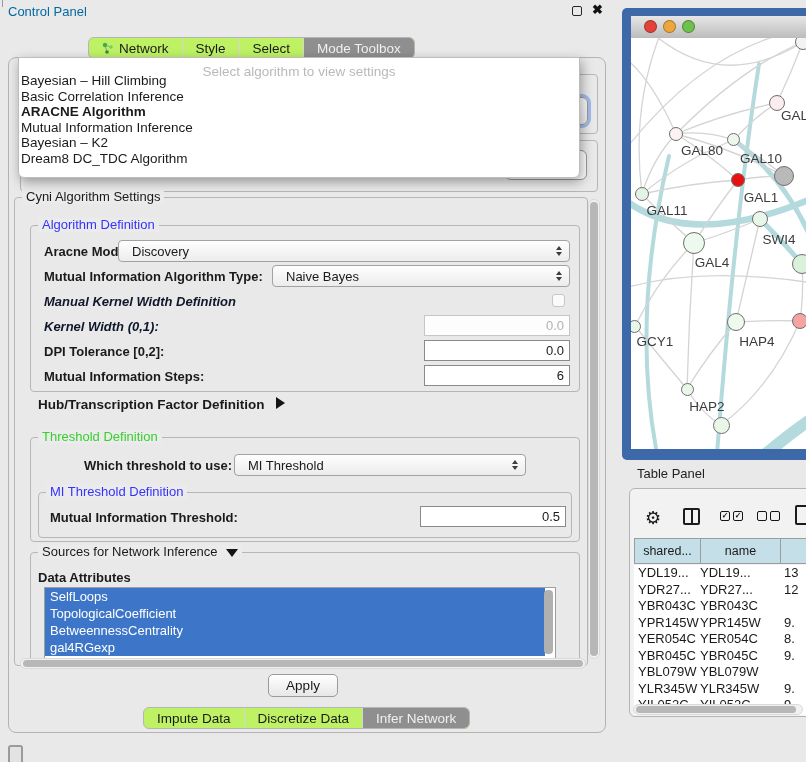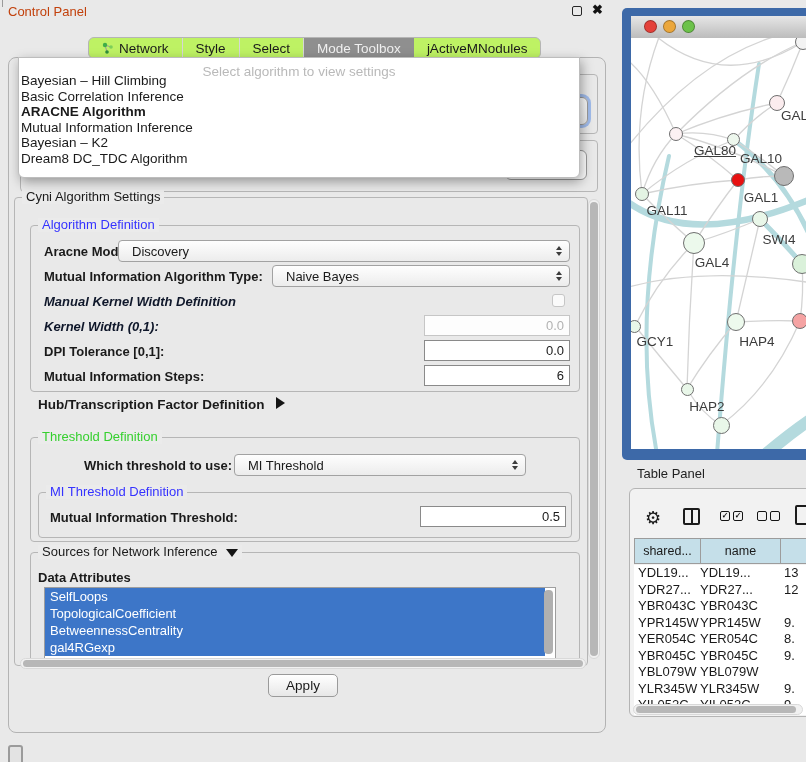--- a/index.html
+++ b/index.html
@@ -49,21 +49,21 @@
   .tc{position:absolute;white-space:nowrap;font-size:13px;line-height:16.5px;}
   .icon-box2{display:inline-block;width:10px;height:10px;border:1.5px solid #141414;border-radius:2px;box-sizing:border-box;
              font-size:8px;line-height:8px;text-align:center;color:#141414;font-weight:bold;}
 </style>
 </head>
 <body>
 
 <div id="app">
 
   <div class="abs" style="left:0;top:8;width:614px;height:23px;">
-    <span class="lbl" style="left:8px;top:4px;font-size:13px;color:#c2410c;">Control Panel</span>
+    <span class="lbl" style="left:8px;top:4px;font-size:13px;color:#0369a1;">Control Panel</span>
     <span class="abs" style="left:572px;top:6px;width:10px;height:10px;border:1.5px solid #262626;border-radius:2px;box-sizing:border-box;"></span>
     <span class="abs" style="left:592px;top:2px;font-size:13px;font-weight:bold;color:#111;">✖</span>
   </div>
   <div class="abs" style="left:2px;top:0;width:1px;height:7px;background:#9a9a9a;"></div>
 
   <div class="abs" style="left:8px;top:57px;width:598px;height:676px;border:1px solid #b3b3b3;border-radius:8px;box-sizing:border-box;"></div>
 
   <div class="tabbar" style="left:88px;top:37px;z-index:6;">
     <div class="tab">
       <svg width="12" height="12" viewBox="0 0 12 12">
@@ -76,23 +76,20 @@
       <span>Network</span>
     </div>
     <div class="tab">
       <span>Style</span>
     </div>
     <div class="tab">
       <span>Select</span>
     </div>
     <div class="tab selected">
       <span>Mode Toolbox</span>
-    </div>
-    <div class="tab">
-      <span>jActiveMNodules</span>
     </div>
   </div>
 
   <div class="groupbox" style="left:20px;top:74px;width:576px;height:58px;z-index:2;"></div>
   <div class="abs" style="left:78px;top:97px;width:508px;height:26px;border:1px solid #9a9a9a;border-radius:6px;
               background:linear-gradient(#fdfdfd,#ececec);box-shadow:0 0 0 3px rgba(100,150,235,.55);z-index:2;"></div>
   <div class="groupbox" style="left:20px;top:140px;width:576px;height:50px;z-index:2;"></div>
   <div class="abs" style="left:505px;top:150px;width:80px;height:28px;border:1px solid #9a9a9a;border-radius:6px;background:#fff;z-index:2;"></div>
 
   <div id="algo-popup">
@@ -136,21 +133,21 @@
   </div>
 
   <span class="lbl bold grayed" style="left:44px;top:294px;">Manual Kernel Width Definition</span>
   <span class="checkbox" style="left:552px;top:294px;"></span>
 
   <span class="lbl bold grayed" style="left:44px;top:319px;">Kernel Width (0,1):</span>
   <div class="field disabled" style="left:424px;top:315px;width:146px;height:21px;">
     <span>0.0</span>
   </div>
 
-  <span class="lbl bold" style="left:44px;top:344px;">DPI Tolerance [0,1]:</span>
+  <span class="lbl bold" style="left:44px;top:344px;">DPI Tolerance [0,2]:</span>
   <div class="field" style="left:424px;top:340px;width:146px;height:21px;">
     <span>0.0</span>
   </div>
 
   <span class="lbl bold" style="left:44px;top:369px;">Mutual Information Steps:</span>
   <div class="field" style="left:424px;top:365px;width:146px;height:21px;">
     <span>6</span>
   </div>
 
   <span class="lbl" style="left:38px;top:397px;font-size:13.5px;font-weight:bold;">Hub/Transcription Factor Definition</span>
@@ -191,20 +188,31 @@
   </div>
 
   <div class="hscroll" style="left:20px;top:658px;width:566px;height:11px;">
     <div class="hthumb" style="left:2px;right:2px;"></div>
   </div>
 
   <div class="btn" style="left:268px;top:674px;width:70px;height:23px;">
     <span>Apply</span>
   </div>
 
+  <div class="tabbar" style="left:143px;top:707px;">
+    <div class="tab">
+      <span>Impute Data</span>
+    </div>
+    <div class="tab">
+      <span>Discretize Data</span>
+    </div>
+    <div class="tab selected">
+      <span>Infer Network</span>
+    </div>
+  </div>
 
   <span class="abs" style="left:8px;top:745px;width:15px;height:22px;border:2px solid #9b9b9b;border-radius:3px;background:#e3e3e3;box-sizing:border-box;"></span>
 
   <div class="abs" style="left:622px;top:8px;width:200px;height:452px;background:#3d69a8;border-radius:5px 0 0 5px;">
     <div class="abs" style="left:9px;top:8px;width:191px;height:22px;background:linear-gradient(#e6e6e6,#bcbcbc);border-bottom:1px solid #848484;">
       <span class="tl" style="left:13px;top:4px;background:#e4413a;"></span>
       <span class="tl" style="left:32px;top:4px;background:#eba73c;"></span>
       <span class="tl" style="left:51px;top:4px;background:#6cc24a;"></span>
     </div>
 
@@ -263,21 +271,21 @@
       <div class="node" style="left:121px;top:173px;width:16px;height:16px;background:#e9f7e9;"></div>
       <div class="node" style="left:52px;top:194px;width:22px;height:22px;background:#ecf9ec;"></div>
       <div class="node" style="left:161px;top:216px;width:20px;height:20px;background:#daf1da;"></div>
       <div class="node" style="left:-3px;top:282px;width:13px;height:13px;background:#e9f7e9;"></div>
       <div class="node" style="left:96px;top:275px;width:18px;height:18px;background:#edfaed;"></div>
       <div class="node" style="left:161px;top:275px;width:16px;height:16px;background:#f5a3a3;"></div>
       <div class="node" style="left:50px;top:345px;width:13px;height:13px;background:#e9f7e9;"></div>
       <div class="node" style="left:82px;top:379px;width:17px;height:17px;background:#e9f7e9;"></div>
 
       <span class="nlabel cut" style="left:150px;top:70px;">GAL</span>
-      <span class="nlabel" style="left:84px;top:105px;text-decoration:underline;">GAL80</span>
+      <span class="nlabel" style="left:71px;top:105px;">GAL80</span>
       <span class="nlabel" style="left:130px;top:113px;">GAL10</span>
       <span class="nlabel" style="left:130px;top:152px;">GAL1</span>
       <span class="nlabel" style="left:36px;top:165px;">GAL11</span>
       <span class="nlabel" style="left:148px;top:194px;">SWI4</span>
       <span class="nlabel" style="left:81px;top:217px;">GAL4</span>
       <span class="nlabel" style="left:24px;top:296px;">GCY1</span>
       <span class="nlabel" style="left:126px;top:296px;">HAP4</span>
 
       <span class="nlabel" style="left:76px;top:361px;">HAP2</span>
     </div>

